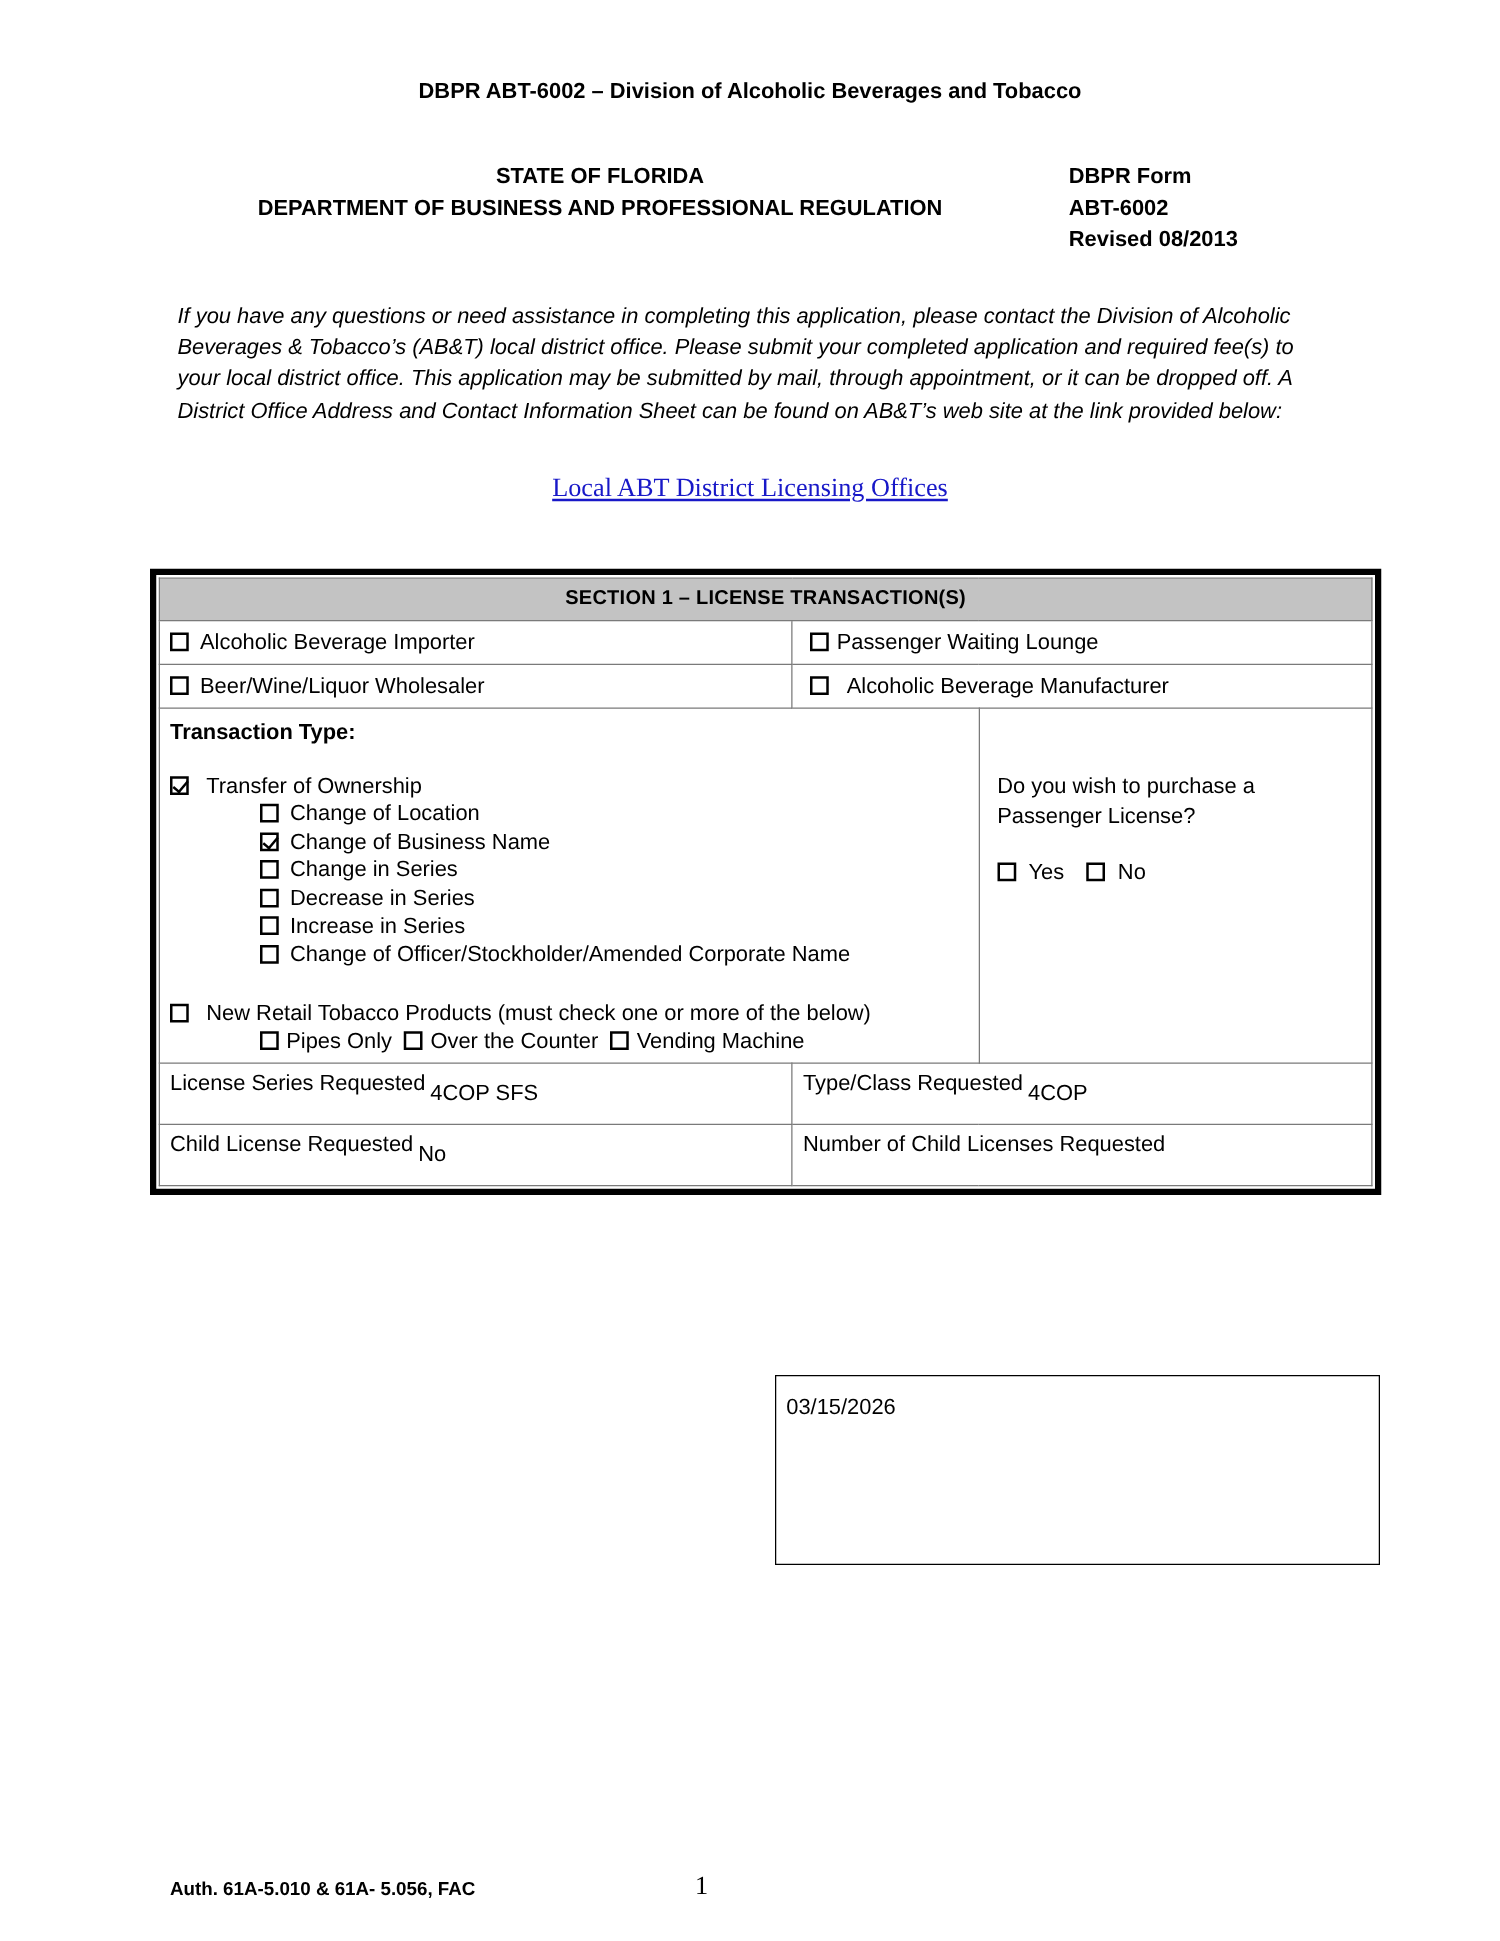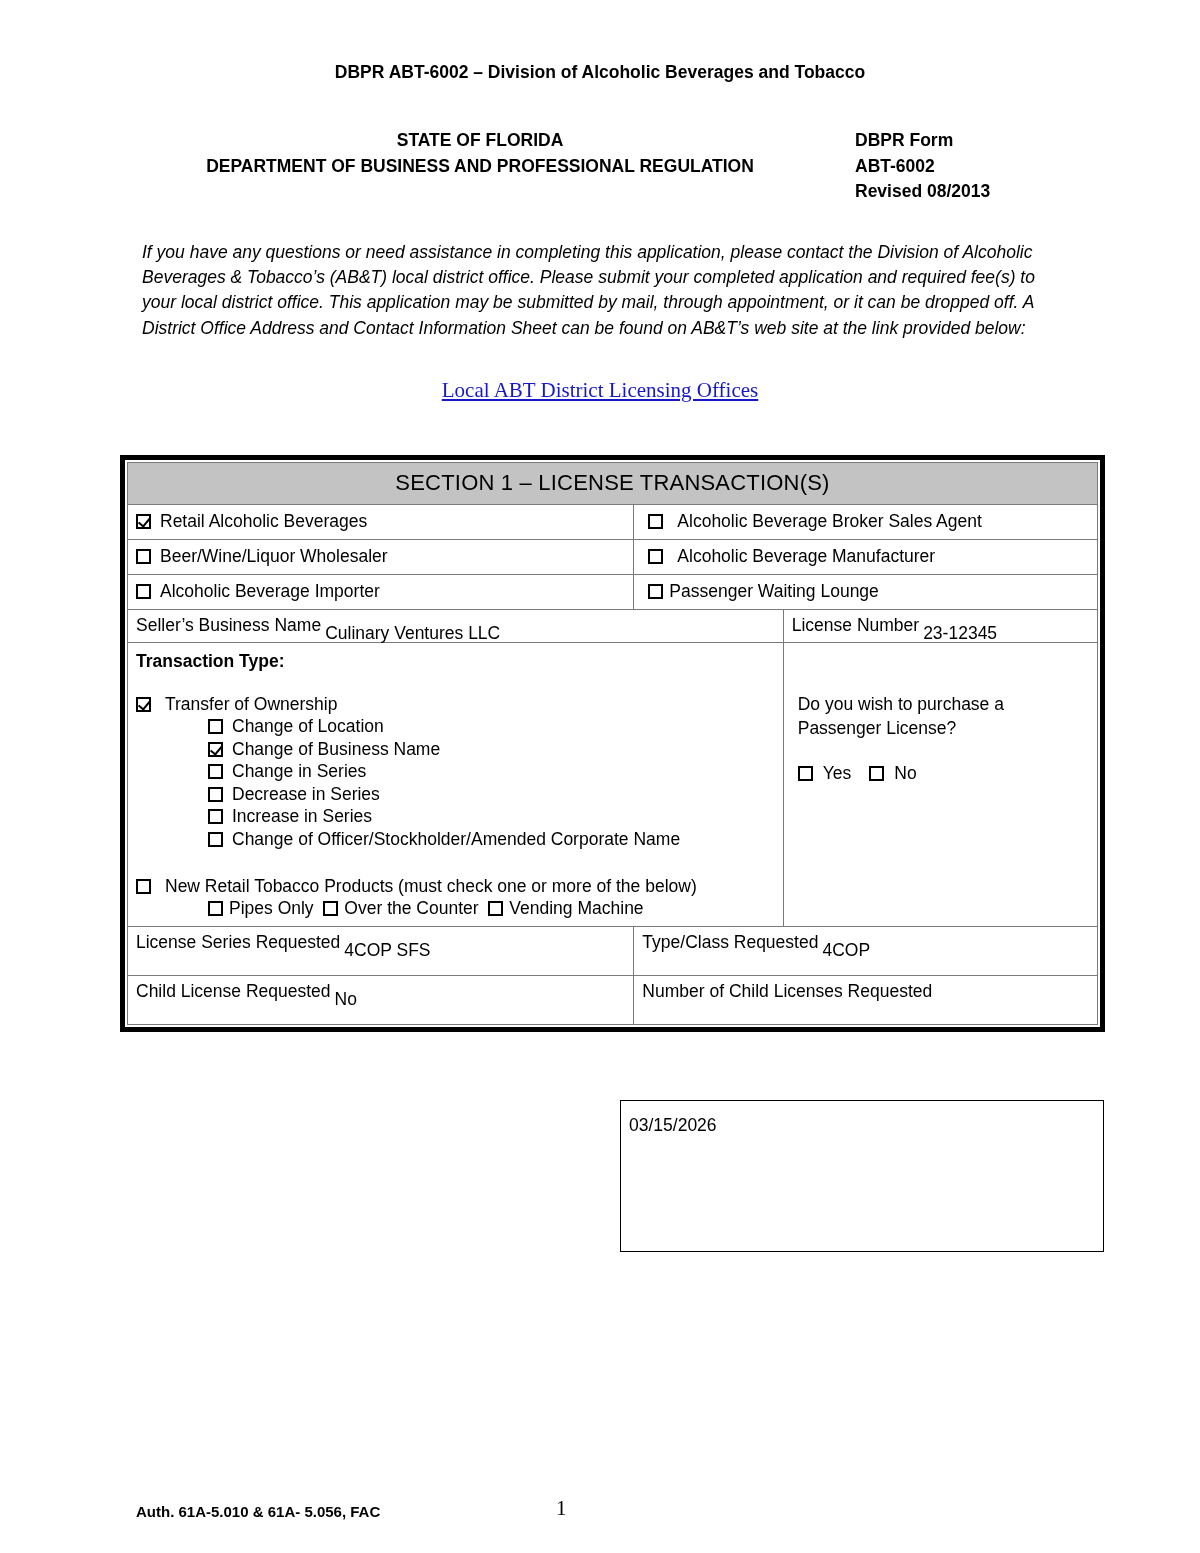--- a/index.html
+++ b/index.html
@@ -102,22 +102,22 @@
   .tbl td {
     border: 1px solid #7a7a7a;
     padding: 0;
     vertical-align: top;
     background: #ffffff;
   }
 
   .sec-header {
     background: #c3c3c3 !important;
     text-align: center;
-    font-weight: normal;
-    font-size: 22px;
+    font-weight: bold;
+    font-size: 16px;
     padding: 7px 0 8px 0 !important;
     letter-spacing: 0.2px;
   }
 
   .cbrow-cell {
     padding: 6px 0 7px 8px !important;
     font-size: 17.5px;
     white-space: nowrap;
   }
   .cbrow-cell.indent { padding-left: 14px !important; }
@@ -269,55 +269,39 @@
         <col style="width:52.2%">
         <col style="width:15.4%">
         <col style="width:32.4%">
       </colgroup>
 
       <tbody>
           <tr>
         <td colspan="3" class="sec-header">SECTION 1 – LICENSE TRANSACTION(S)</td>
       </tr>
 
+
       <tr>
         <td class="cbrow-cell">
-          <span class="cb checked"></span><span class="cb-label">Retail Alcoholic Beverages</span>
+          <span class="cb"></span><span class="cb-label">Alcoholic Beverage Importer</span>
         </td>
         <td colspan="2" class="cbrow-cell indent">
-          <span class="cb"></span><span class="cb-label gap-wide">Alcoholic Beverage Broker Sales Agent</span>
+          <span class="cb"></span><span class="cb-label gap-narrow">Passenger Waiting Lounge</span>
         </td>
       </tr>
 
       <tr>
         <td class="cbrow-cell">
           <span class="cb"></span><span class="cb-label">Beer/Wine/Liquor Wholesaler</span>
         </td>
         <td colspan="2" class="cbrow-cell indent">
           <span class="cb"></span><span class="cb-label gap-wide">Alcoholic Beverage Manufacturer</span>
         </td>
       </tr>
 
-      <tr>
-        <td class="cbrow-cell">
-          <span class="cb"></span><span class="cb-label">Alcoholic Beverage Importer</span>
-        </td>
-        <td colspan="2" class="cbrow-cell indent">
-          <span class="cb"></span><span class="cb-label gap-narrow">Passenger Waiting Lounge</span>
-        </td>
-      </tr>
-
-      <tr>
-        <td colspan="2" class="field-cell">
-          <span class="field-label">Seller’s Business Name</span><span class="field-value">Culinary Ventures LLC</span>
-        </td>
-        <td class="field-cell">
-          <span class="field-label">License Number</span><span class="field-value">23-12345</span>
-        </td>
-      </tr>
 
       <tr>
         <td colspan="2" class="tt-cell">
           <div class="tt-title">Transaction Type:</div>
 
           <div class="tt-main">
             <span class="cb checked"></span><span class="cb-label gap-wide">Transfer of Ownership</span>
           </div>
 
           <div class="tt-sub">

